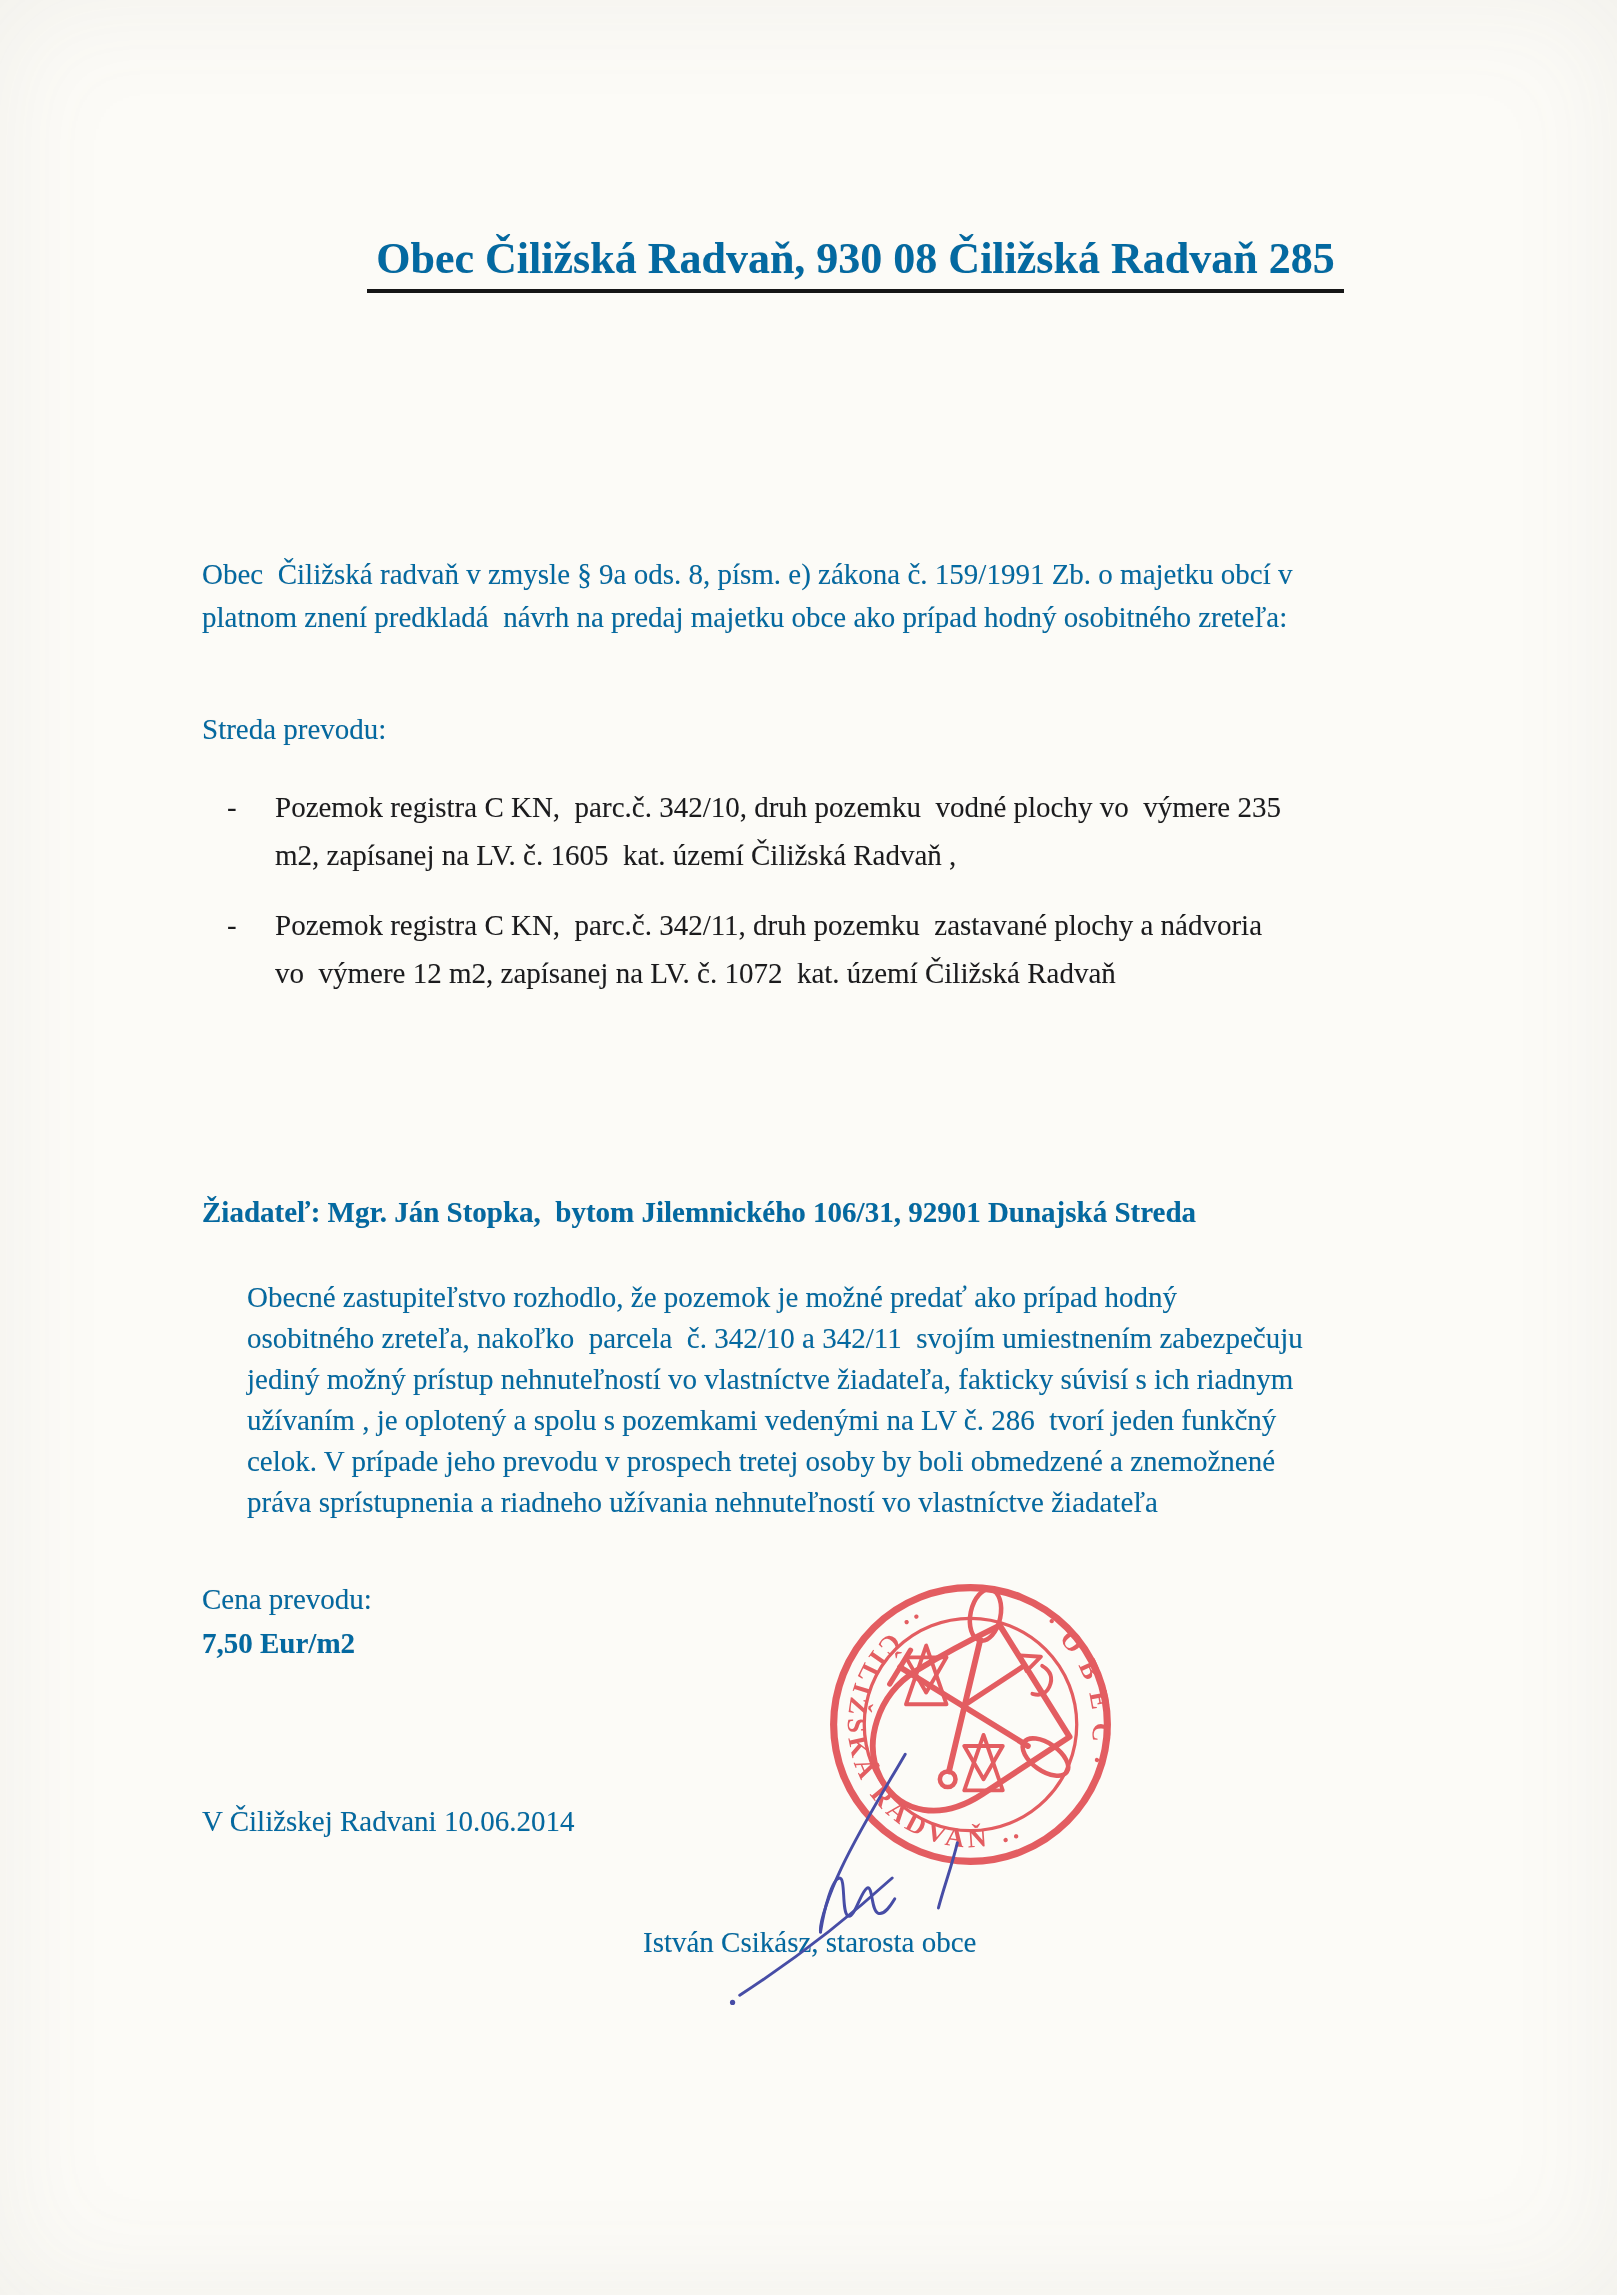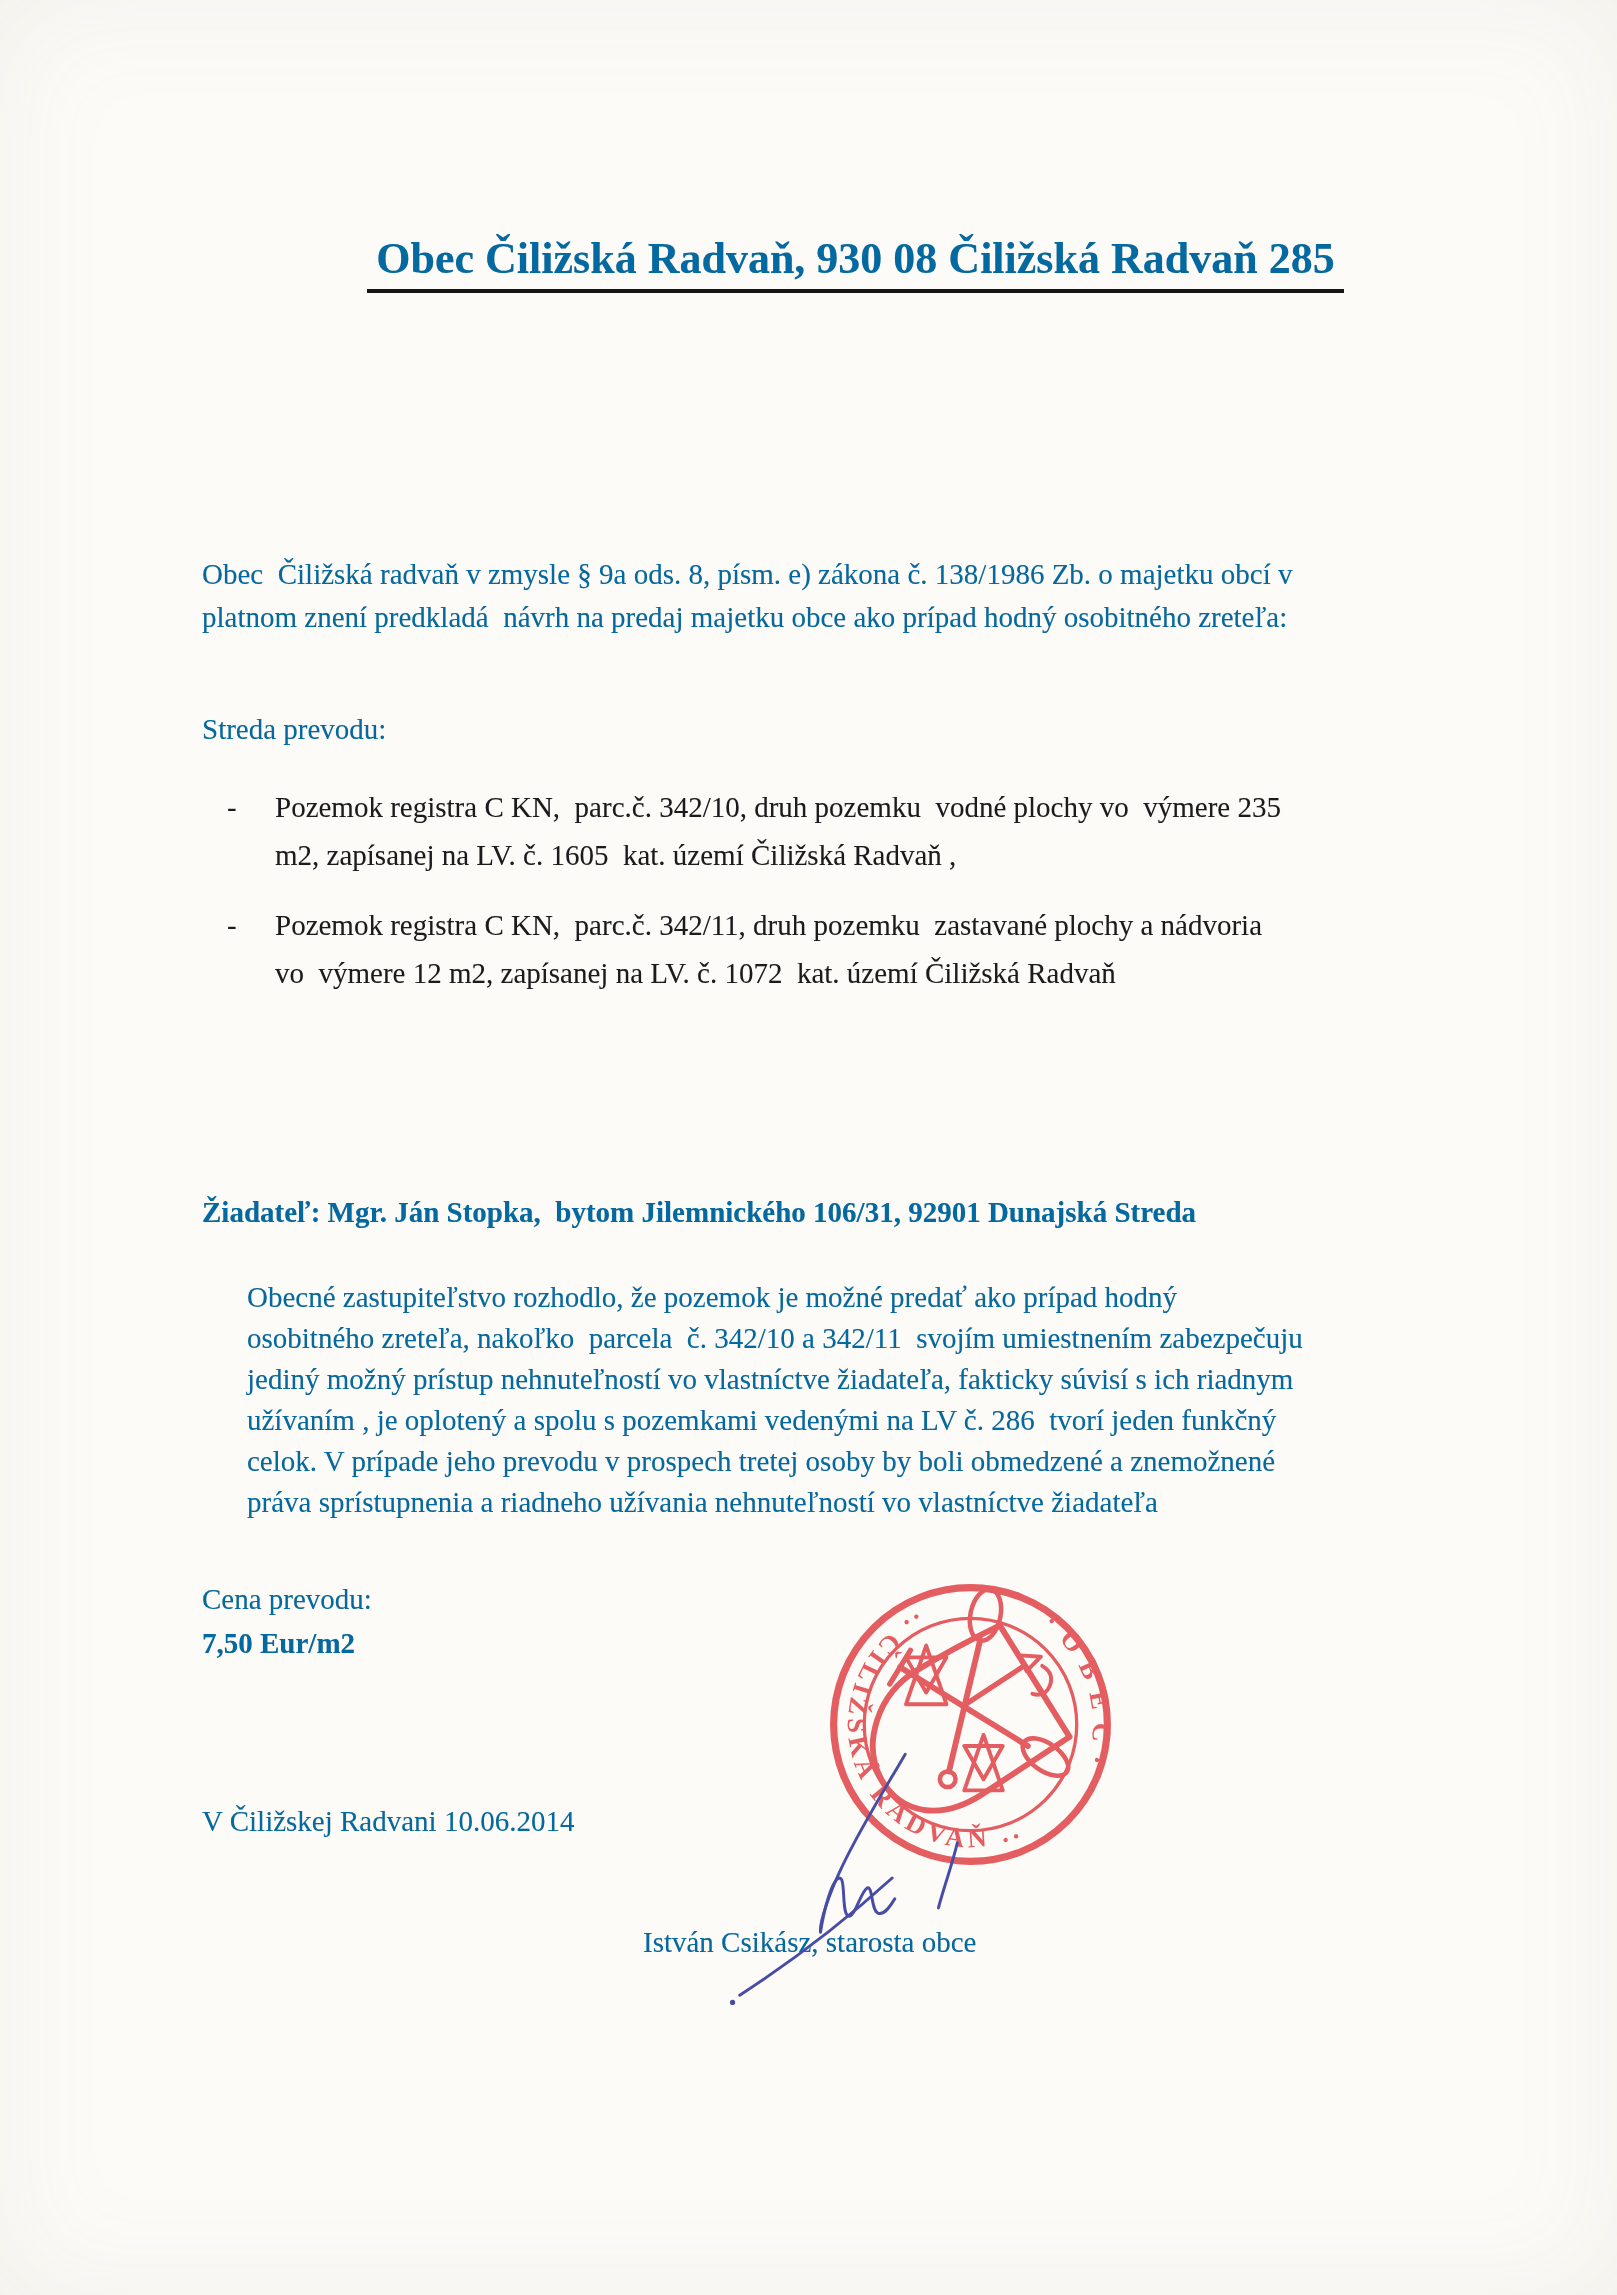--- a/index.html
+++ b/index.html
@@ -93,21 +93,21 @@
 </head>
 <body>
 
 <div class="page">
 
   <div class="txt center doc-title">
     <span class="underlined">Obec Čiližská Radvaň, 930 08 Čiližská Radvaň 285</span>
   </div>
 
 
-  <div class="txt intro">Obec  Čiližská radvaň v zmysle § 9a ods. 8, písm. e) zákona č. 138/1986 Zb. o majetku obcí v
+  <div class="txt intro">Obec  Čiližská radvaň v zmysle § 9a ods. 8, písm. e) zákona č. 159/1991 Zb. o majetku obcí v
 platnom znení predkladá  návrh na predaj majetku obce ako prípad hodný osobitného zreteľa:</div>
 
   <div class="txt predmet">Streda prevodu:</div>
 
   <div class="bullet bullet-1">
     <div class="marker">-</div>
     <div class="b-text">Pozemok registra C KN,  parc.č. 342/10, druh pozemku  vodné plochy vo  výmere 235
 m2, zapísanej na LV. č. 1605  kat. území Čiližská Radvaň ,</div>
   </div>
 

